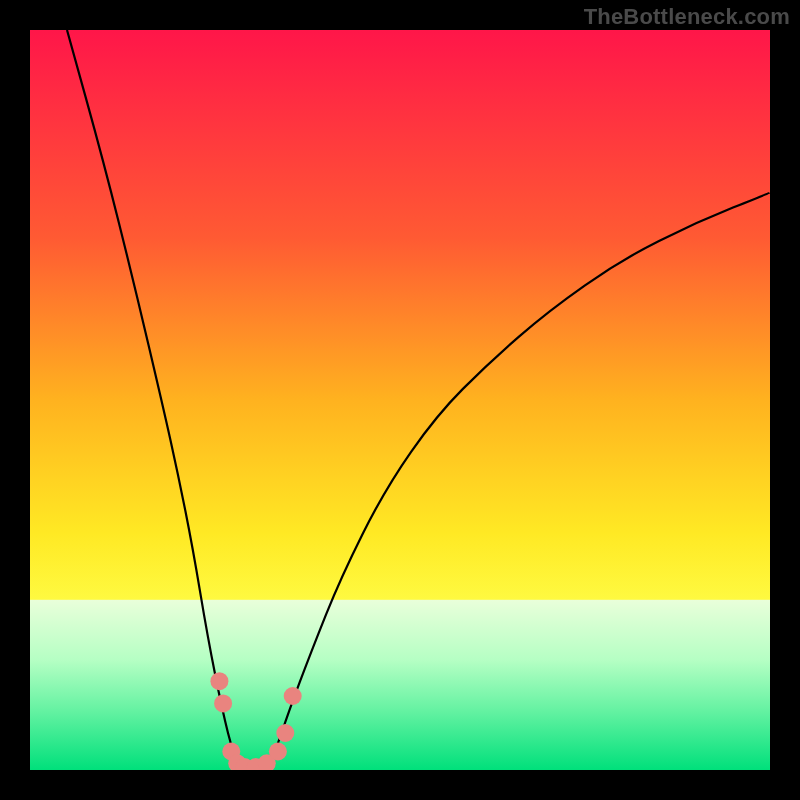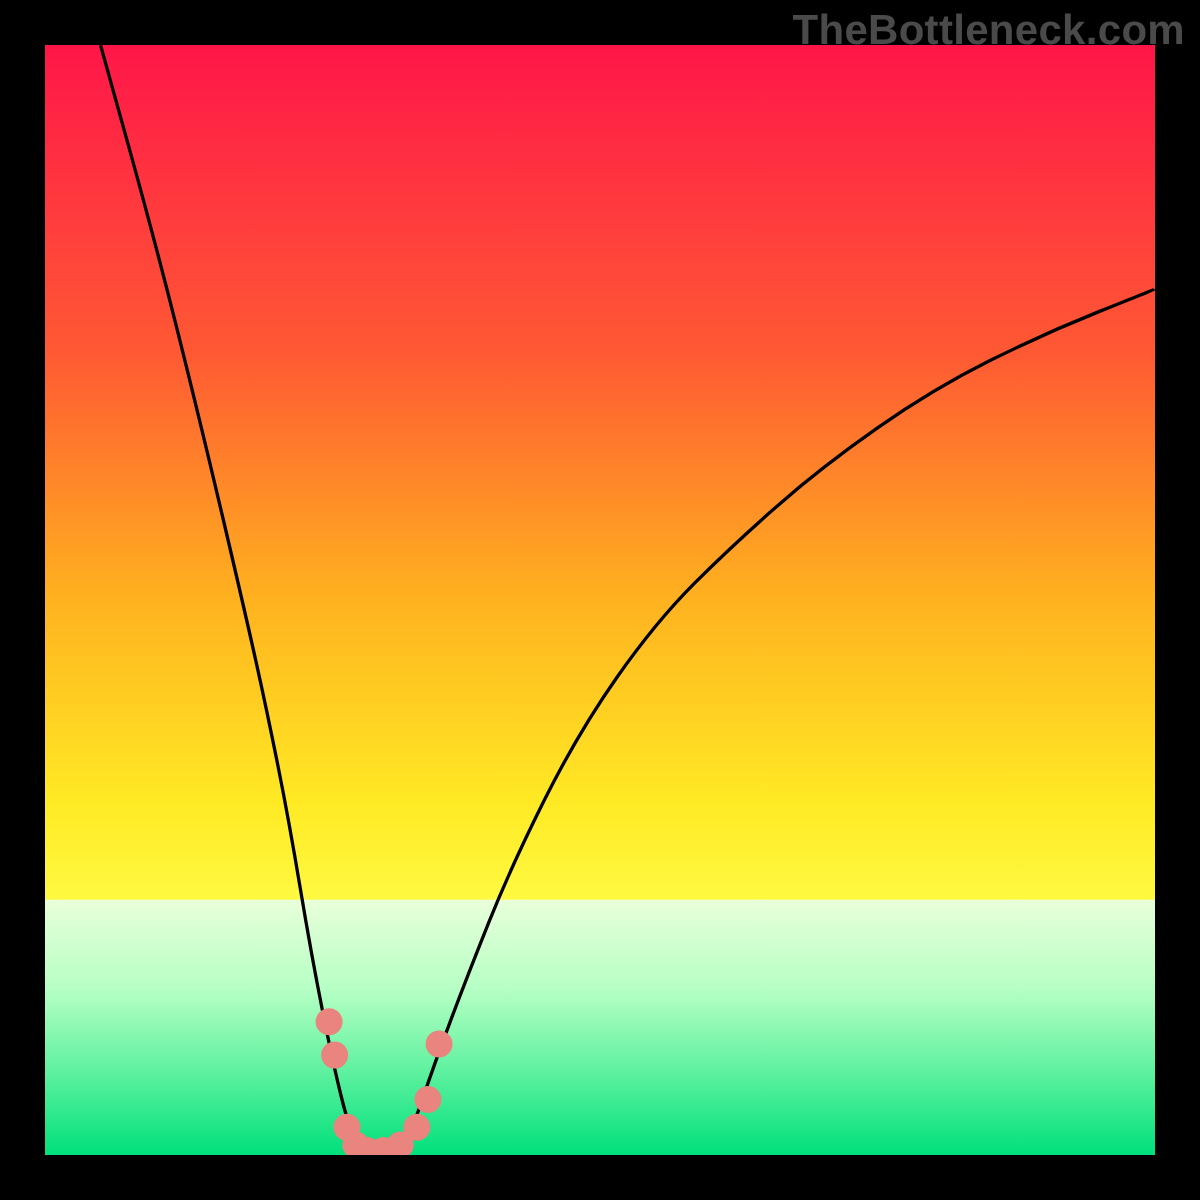--- a/index.html
+++ b/index.html
@@ -15,21 +15,21 @@
     position: absolute;
     left: 0; top: 0;
     width: 800px; height: 800px;
     background: #000;
   }
   .watermark {
     position: absolute;
     top: 4px;
     right: 10px;
     color: #4a4a4a;
-    font-size: 28px;
+    font-size: 22px;
     font-weight: 600;
     letter-spacing: 0.2px;
     z-index: 20;
     margin-left: 16px;
   }
   .plot {
     position: absolute;
     left: 30px;
     top: 30px;
     width: 740px;

